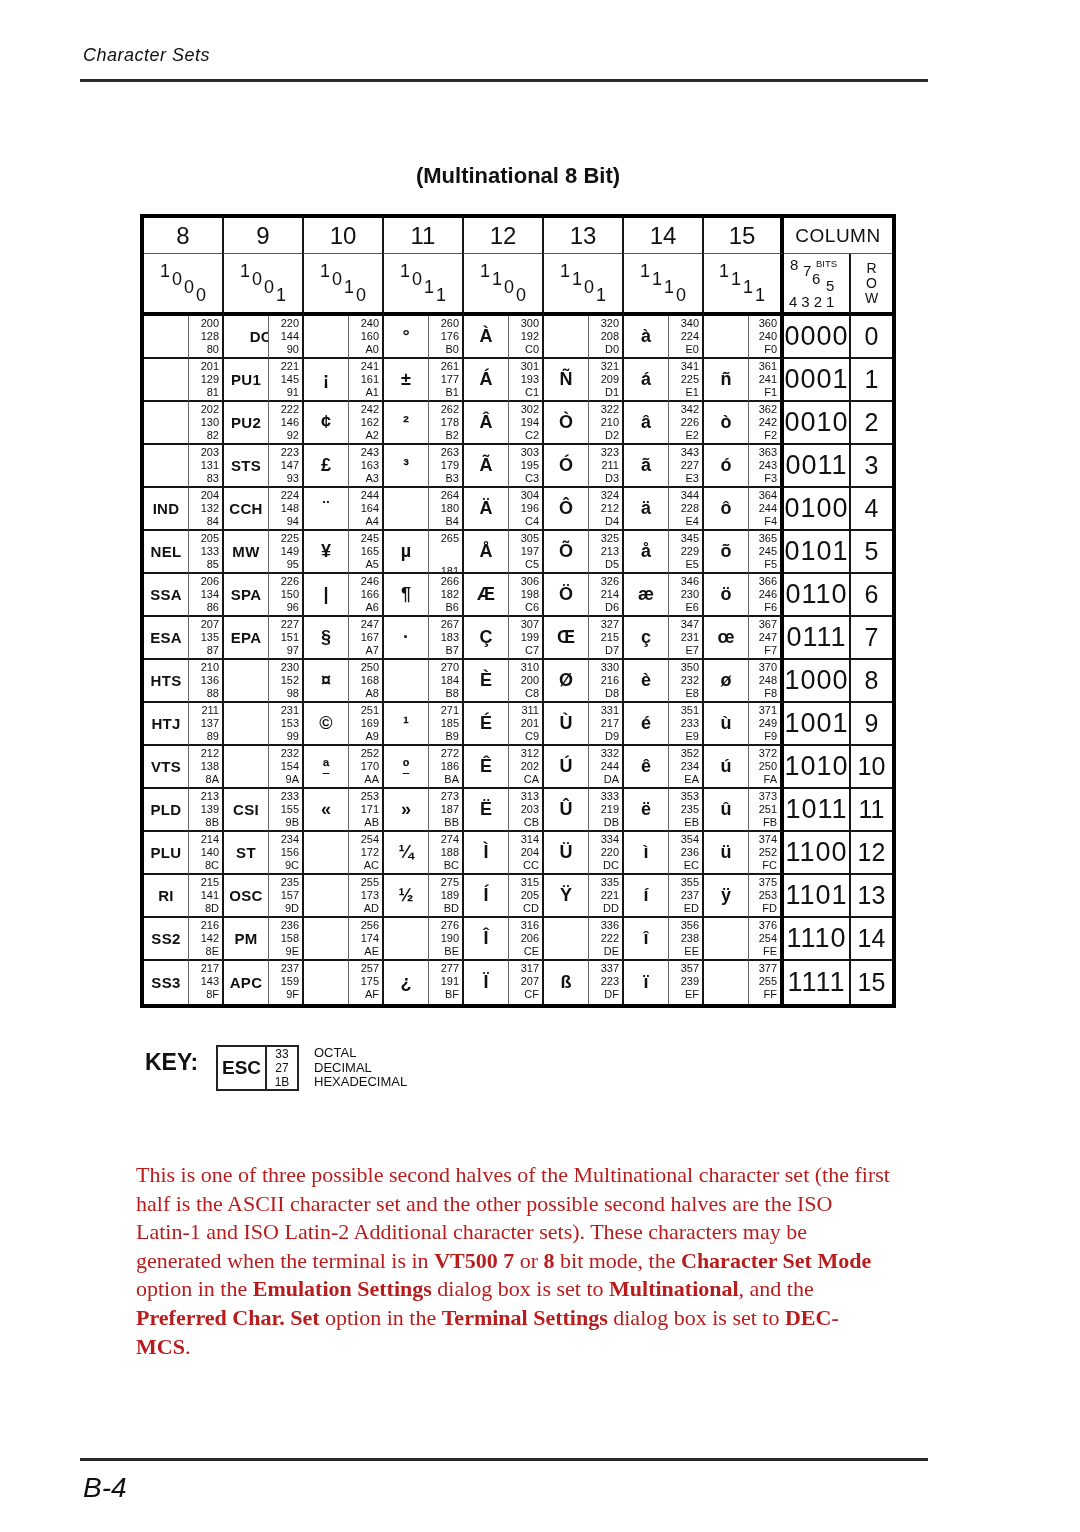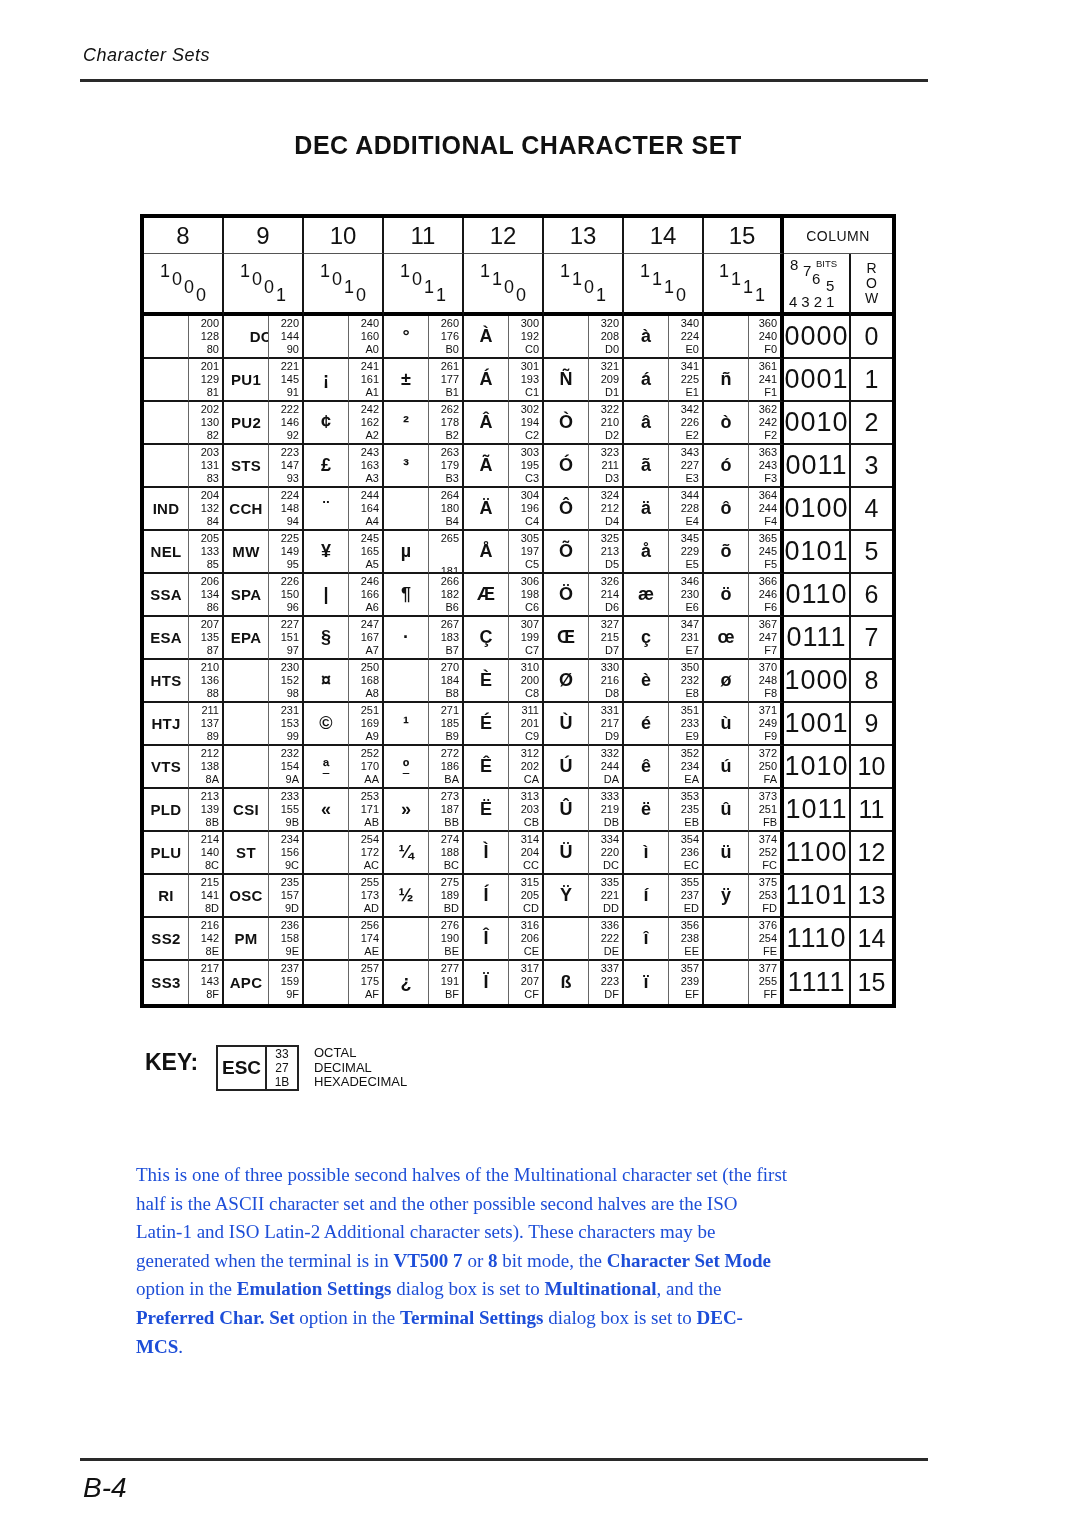--- a/index.html
+++ b/index.html
@@ -11,21 +11,21 @@
   .doc-title{position:absolute;left:140px;width:756px;text-align:center;font-weight:700;}
   .doc-title.l1{top:131px;font-size:25px;letter-spacing:0.5px;}
   .doc-title.l2{top:163px;font-size:22px;}
   
   .charset-table{position:absolute;left:140px;top:214px;display:grid;
     grid-template-columns:45px 35px 45px 35px 45px 35px 45px 35px 45px 35px 45px 35px 45px 35px 45px 35px 67px 41px;
     grid-template-rows:36px 62px repeat(16,43px);
     border:4px solid #000;background:#fff;}
   .c{box-sizing:border-box;display:flex;align-items:center;justify-content:center;overflow:hidden;}
   .hdr1{border-bottom:1px solid #555;border-right:2px solid #161616;font-size:24px;}
-  .hdr1.corner{border-right:none;font-size:14px;letter-spacing:0.5px;}
+  .hdr1.corner{border-right:none;font-size:19px;letter-spacing:0.5px;}
   .hdr2{border-bottom:4px solid #000;border-right:2px solid #161616;}
   .hdr2.rowlbl{border-right:none;flex-direction:column;font-size:14px;line-height:15px;}
   .bit{display:inline-block;font-size:18px;margin:0 1px;}
   .bitscell{position:relative;}
   .bitscell span{position:absolute;font-size:15px;line-height:15px;}
   .bits-label{font-size:9.5px !important;}
   .bits4321{letter-spacing:4px;}
   .g-cell{border-right:1px solid #666;border-bottom:2px solid #161616;}
   .n-cell{border-right:2px solid #161616;border-bottom:2px solid #161616;
     flex-direction:column;align-items:flex-end;justify-content:flex-start;
@@ -36,33 +36,33 @@
   .last{border-bottom:none !important;}
   .mn{font-size:15px;font-weight:700;letter-spacing:0.3px;}
   .lt{font-size:18px;font-weight:700;}
   .u{text-decoration:underline;}
   
   .key-label{position:absolute;left:145px;top:1049px;font-size:23px;font-weight:700;}
   .key-esc{position:absolute;left:216px;top:1045px;width:51px;height:46px;border:2px solid #222;box-sizing:border-box;display:flex;align-items:center;justify-content:center;font-size:19px;font-weight:700;}
   .key-vals{position:absolute;left:265px;top:1045px;width:34px;height:46px;border:2px solid #222;box-sizing:border-box;display:flex;flex-direction:column;align-items:center;justify-content:center;font-size:12px;line-height:14px;}
   .key-names{position:absolute;left:314px;top:1046px;font-size:13px;line-height:14.7px;}
   
-  .bodytext{position:absolute;left:136px;top:1161px;width:816px;font-family:"Liberation Serif",serif;font-size:19px;line-height:28.6px;color:#1d4ed8;}
+  .bodytext{position:absolute;left:136px;top:1161px;width:816px;font-family:"Liberation Serif",serif;font-size:22px;line-height:28.6px;color:#b91c1c;}
   .bodytext b{font-weight:700;}
   
   .page-number{position:absolute;left:83px;top:1472px;font-size:28px;font-style:italic;}
 </style>
 </head>
 <body>
 
 <div class="page">
   <div class="running-head">Character Sets</div>
   <div class="rule top"></div>
 
-  <div class="doc-title l1">DEC ADDITIONAL CHARACTER SET</div>
+  <div class="doc-title l2">(Multinational 8 Bit)</div>
 
   <div class="charset-table">
       <div class="c hdr1" style="grid-area: 1 / 1 / auto / span 2;">8</div>
       <div class="c hdr2" style="grid-area: 2 / 1 / auto / span 2;">
         <span class="bit" style="transform: translateY(-12px);">1</span>
         <span class="bit" style="transform: translateY(-4px);">0</span>
         <span class="bit" style="transform: translateY(4px);">0</span>
         <span class="bit" style="transform: translateY(12px);">0</span>
       </div>
       <div class="c g-cell" style="grid-area: 3 / 1;"></div>

